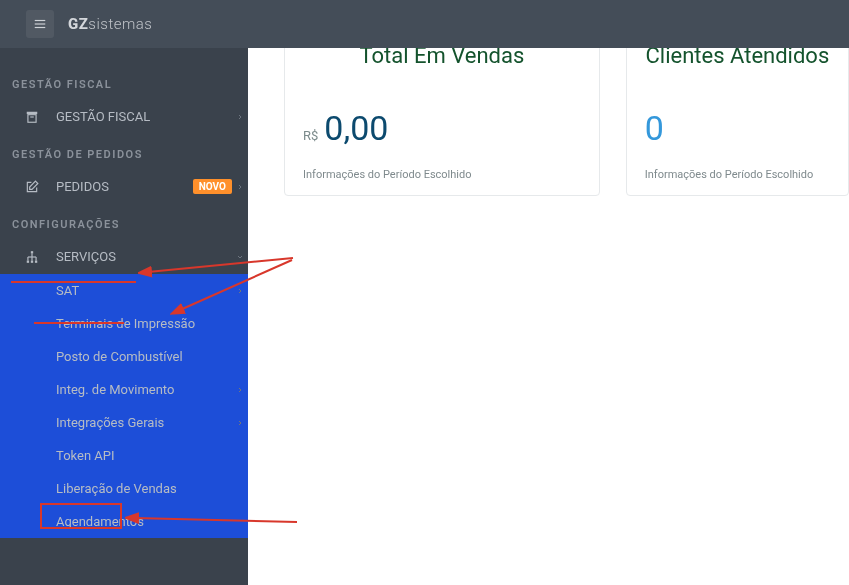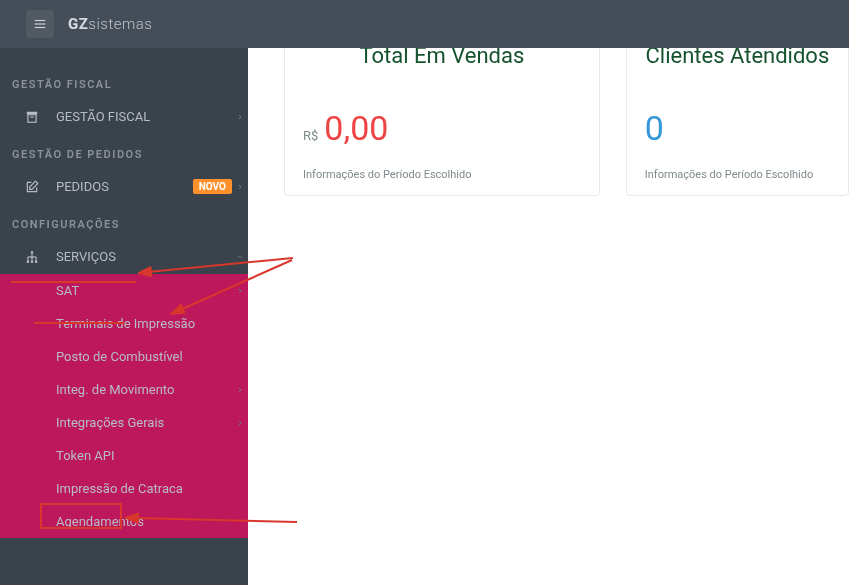--- a/index.html
+++ b/index.html
@@ -17,34 +17,34 @@
 .sidebar { position: absolute; top: 48px; left: 0; width: 260px; bottom: 0; background: #3a424c; overflow: hidden; }
 .section-header { padding: 14px 12px 8px 12px; color: #8b929b; font-size: 11px; font-weight: 600; letter-spacing: 1.5px; display: block; }
 .menu-item { display: flex; align-items: center; padding: 10px 16px 10px 24px; color: #b6bcc4; font-size: 13px; cursor: pointer; position: relative; }
 .menu-item .mi-icon { width: 16px; margin-right: 16px; display: flex; justify-content: center; }
 .menu-item .mi-icon svg { width: 14px; height: 14px; }
 .menu-item .mi-label { flex: 1; }
 .menu-item .mi-chevron { width: 8px; }
 .menu-item .mi-chevron svg { width: 8px; height: 8px; }
 .badge-novo { background: #ff902b; color: #fff; font-size: 10px; padding: 2px 6px; border-radius: 2px; font-weight: 700; margin-right: 4px; }
 
-.submenu { background: #be185d; padding: 0; }
+.submenu { background: #1d4ed8; padding: 0; }
 .sub-item { display: flex; align-items: center; padding: 9px 16px 9px 56px; color: #b6bcc4; font-size: 13px; cursor: pointer; position: relative; }
 .sub-item .si-label { flex: 1; }
 .sub-item .si-chevron { width: 8px; }
 .sub-item .si-chevron svg { width: 8px; height: 8px; }
 
 
 .main { position: absolute; top: 48px; left: 248px; right: 0; bottom: 0; background: #fff; padding: 0 0 0 24px; overflow: hidden; }
 .cards { display: flex; gap: 26px; margin-top: -20px; position: relative; }
 .card { background: #fff; border: 1px solid #e6e9eb; border-radius: 4px; width: 326px; padding: 14px 18px; }
 .card-title { color: #14532d; font-size: 22px; font-weight: 400; text-align: center; margin-bottom: 40px; white-space: nowrap; overflow: hidden; }
 .card-value-row { display: flex; align-items: baseline; gap: 6px; }
 .card-currency { color: #7b8a8b; font-size: 13px; }
-.card-value-green { color: #ef4444; font-size: 34px; font-weight: 400; }
+.card-value-green { color: #0c4a6e; font-size: 34px; font-weight: 400; }
 .card-value-blue { color: #3498db; font-size: 34px; font-weight: 400; }
 .card-sub { color: #7f8a8d; font-size: 11px; margin-top: 20px; }
 
 
 .highlight-underline { position: absolute; height: 2px; background: #d8372b; }
 .highlight-box { position: absolute; border: 2px solid #d8372b; }
 .arrow-svg { position: absolute; pointer-events: none; }
 </style>
 </head>
 <body>
@@ -150,21 +150,21 @@
       <span class="si-chevron">
         <svg viewBox="0 0 24 24" fill="none" stroke="#6d757f" stroke-width="3">
             <polyline points="9 6 15 12 9 18"></polyline>
           </svg>
       </span>
     </div>
     <div class="sub-item">
       <span class="si-label">Token API</span>
     </div>
     <div class="sub-item">
-      <span class="si-label">Impressão de Catraca</span>
+      <span class="si-label">Liberação de Vendas</span>
     </div>
     <div class="sub-item">
       <span class="si-label">Agendamentos</span>
     </div>
   </div>
 </div>
 
 <div class="main">
   <div class="cards">
     <div class="card" style="margin-left:12px;">

